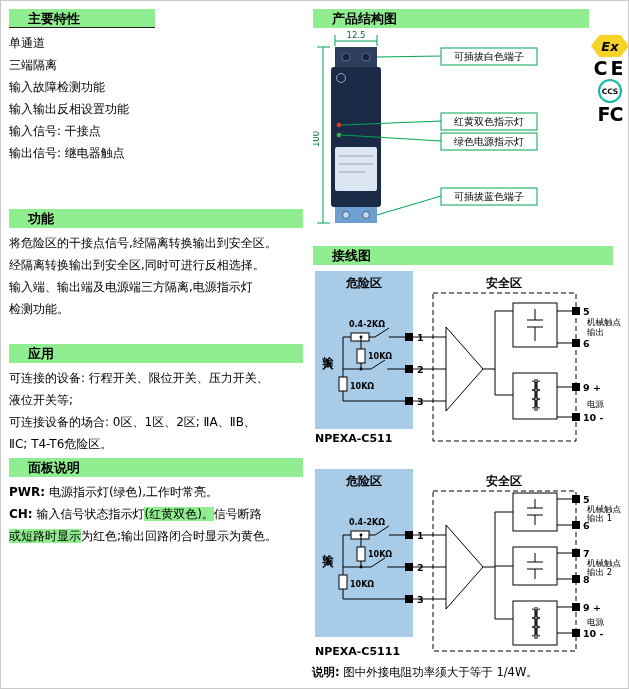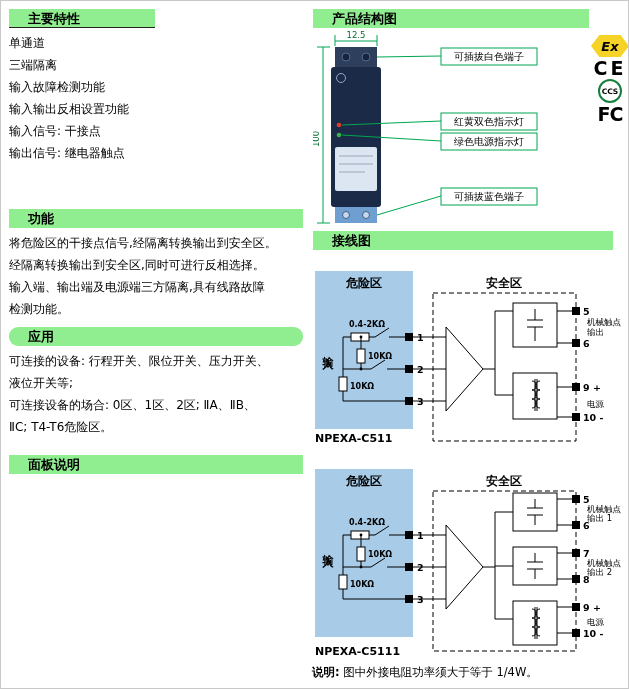--- a/index.html
+++ b/index.html
@@ -8,46 +8,46 @@
           color:#000; font-size:12px; border:1px solid #c8c8c8; }
 
   .sec-header { background:#90EE90; font-weight:bold; font-size:13px; height:19px;
                 line-height:19px; padding-left:19px; }
   .narrow { width:146px; border-bottom:1px solid #222; }
 
   .col-left { position:absolute; left:8px; top:8px; width:294px; }
   .feat, .line { height:22px; line-height:22px; font-size:12px; white-space:nowrap; }
   .feat-list { margin-top:4px; }
   .mt-func { margin-top:45px; }
-  .mt-app { margin-top:7px;border-radius:9px; }
-  .mt-panel { margin-top:17px;font-family:Liberation Serif, serif; }
+  .mt-app { margin-top:24px; }
+  .mt-panel { margin-top:3px;font-family:Liberation Serif, serif; }
   .after-hdr { margin-top:4px; }
   .seg-b { font-weight:bold; }
   .seg-h { background:#90EE90; }
 
   .hdr-structure { position:absolute; left:312px; top:8px; width:276px; }
-  .hdr-wiring    { position:absolute; left:312px; top:230px; width:300px; }
+  .hdr-wiring    { position:absolute; left:312px; top:245px; width:300px; }
   .svg-structure { position:absolute; left:312px; top:28px; }
   .svg-d1 { position:absolute; left:312px; top:260px; }
   .svg-d2 { position:absolute; left:312px; top:458px; }
 
   .vlabel { position:absolute; writing-mode:vertical-rl; text-orientation:upright;
             font-size:11px; font-weight:bold; letter-spacing:2px; }
   .v1 { left:318px; top:346px; }
   .v2 { left:318px; top:544px; }
 
   .note { position:absolute; left:311px; top:664px; font-size:11.5px; white-space:nowrap; }
 
   .certs { position:absolute; left:590px; top:34px; width:38px; display:flex;
            flex-direction:column; align-items:center; }
   .cert-ex { width:38px; height:22px; background:#F5D327; display:flex; align-items:center;
              justify-content:center; font-weight:bold; font-style:italic; font-size:13px;
              clip-path:polygon(22% 0,78% 0,100% 50%,78% 100%,22% 100%,0 50%); }
   .cert-ce { font-weight:bold; font-size:19px; letter-spacing:3px; }
-  .cert-ccs { width:24px; height:24px; border:2px solid #15803d; border-radius:50%;
+  .cert-ccs { width:24px; height:24px; border:2px solid #14b8a6; border-radius:50%;
               display:flex; align-items:center; justify-content:center;
               font-size:7.5px; font-weight:bold; }
   .cert-fcc { font-weight:bold; font-size:19px; letter-spacing:-1px; }
 
   svg text { font-family:"DejaVu Sans","Liberation Sans",sans-serif; fill:#000; }
   .wire line, .wire path { stroke:#000; stroke-width:1; fill:none; }
   .res { fill:#fff; stroke:#000; stroke-width:1; }
   .tsq { fill:#000; }
   .tnum { font-size:9.5px; font-weight:bold; }
   .rlab { font-size:8px; font-weight:bold; }
@@ -70,33 +70,38 @@
       <div class="feat">输入故障检测功能</div>
       <div class="feat">输入输出反相设置功能</div>
       <div class="feat">输入信号: 干接点</div>
       <div class="feat">输出信号: 继电器触点</div>
     </div>
 
     <div class="sec-header mt-func">功能</div>
     <div class="after-hdr">
       <div class="line">将危险区的干接点信号,经隔离转换输出到安全区。</div>
       <div class="line">经隔离转换输出到安全区,同时可进行反相选择。</div>
-      <div class="line">输入端、输出端及电源端三方隔离,具有线路故障</div>
+      <div class="line">输入端、输出端及电源端三方隔离,电源指示灯</div>
       <div class="line">检测功能。</div>
     </div>
 
     <div class="sec-header mt-app">应用</div>
     <div class="after-hdr">
       <div class="line">可连接的设备: 行程开关、限位开关、压力开关、</div>
       <div class="line">液位开关等;</div>
       <div class="line">可连接设备的场合: 0区、1区、2区; ⅡA、ⅡB、</div>
       <div class="line">ⅡC; T4-T6危险区。</div>
     </div>
 
     <div class="sec-header mt-panel">面板说明</div>
+    <div class="after-hdr">
+      <div class="line"><span class="seg-b">PWR:</span><span> 电源指示灯(绿色),工作时常亮。</span></div>
+      <div class="line"><span class="seg-b">CH:</span><span> 输入信号状态指示灯</span><span class="seg-h">(红黄双色)。</span><span>信号断路</span></div>
+      <div class="line"><span class="seg-h">或短路时显示</span><span>为红色;输出回路闭合时显示为黄色。</span></div>
+    </div>
   </div>
 
   <div class="sec-header hdr-structure">产品结构图</div>
 
   <svg class="svg-structure" width="310" height="206" viewBox="0 0 310 206">
     <g stroke="#00A651" fill="none" stroke-width="1">
       <line x1="22" y1="6" x2="22" y2="17"></line>
         <line x1="64" y1="6" x2="64" y2="17"></line>
       <line x1="22" y1="12" x2="64" y2="12"></line>
       <line x1="10" y1="18" x2="10" y2="194"></line>

